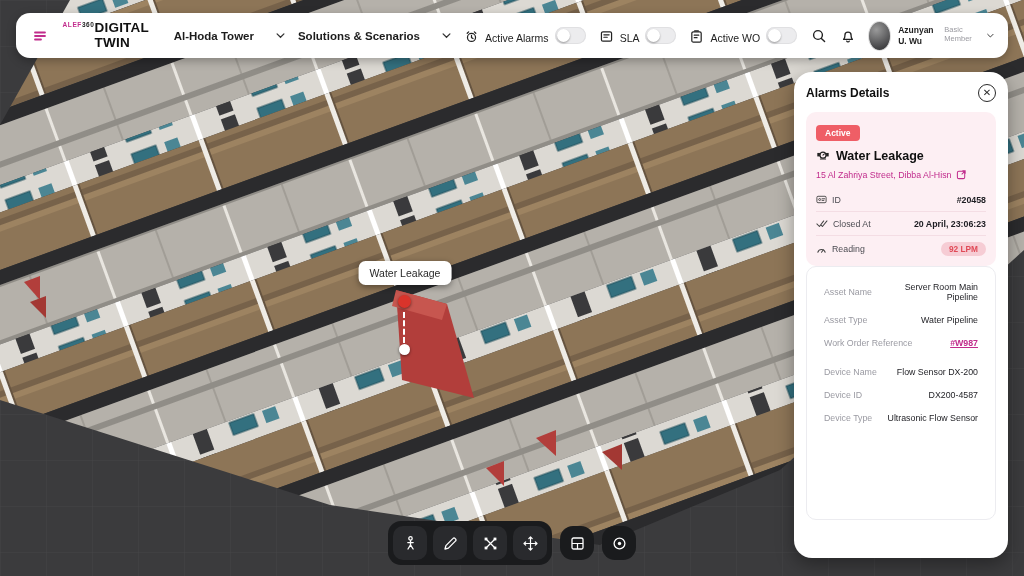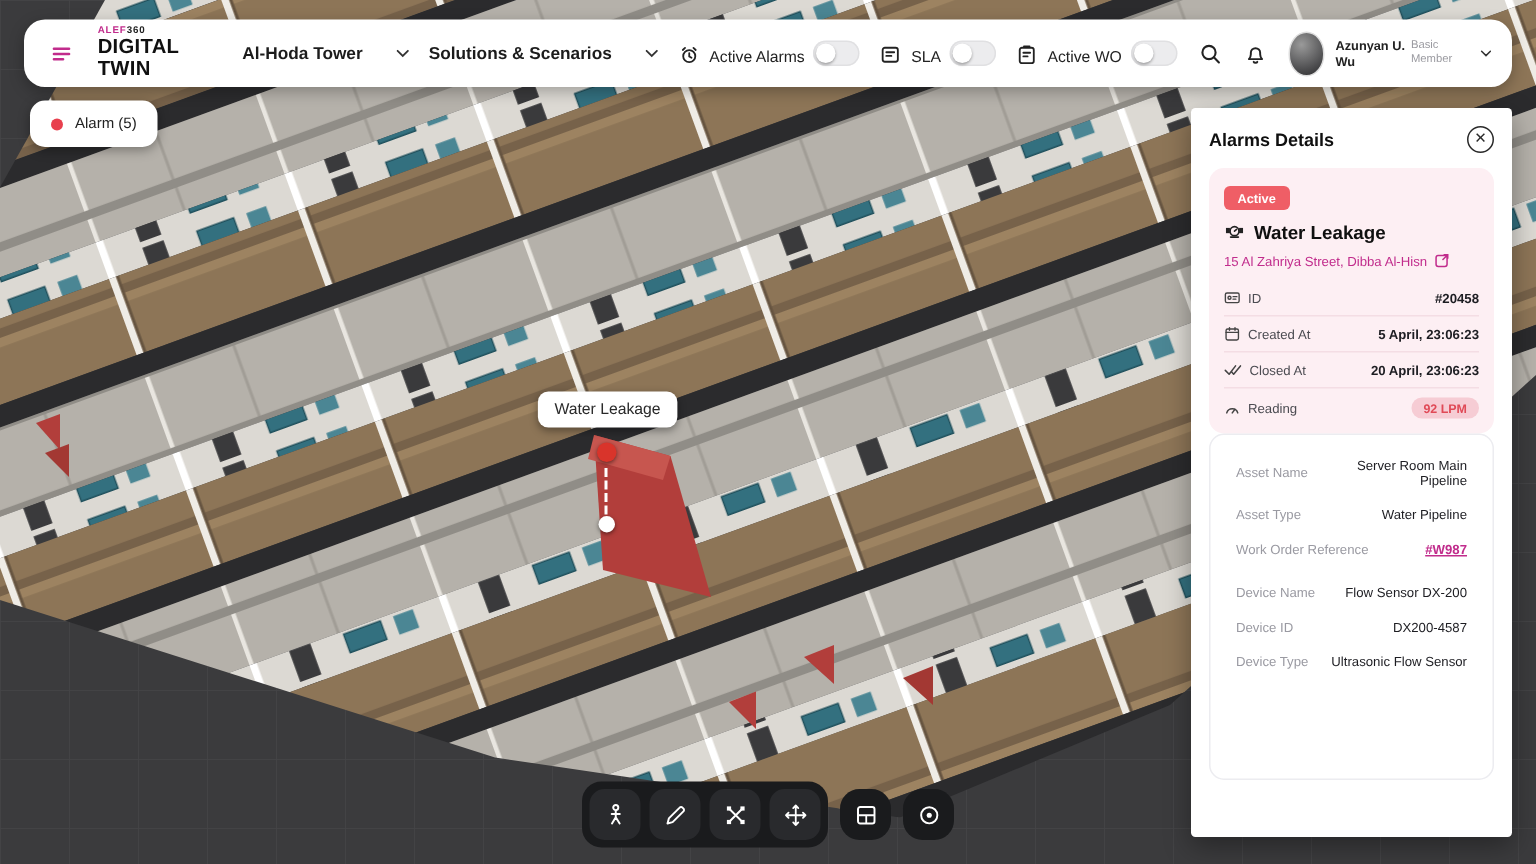--- a/index.html
+++ b/index.html
@@ -4,21 +4,21 @@
 <style>
   *{margin:0;padding:0;box-sizing:border-box}
   html,body{width:1024px;height:576px;overflow:hidden;background:#39393b;font-family:"Liberation Sans",sans-serif}
   .stage{position:relative;width:1024px;height:576px}
   svg.scene{position:absolute;inset:0;display:block}
 
   
   .topbar{position:absolute;left:16px;top:13px;width:992px;height:45px;background:#fff;border-radius:14px;
     display:flex;align-items:center;padding:0 14px;gap:13px;box-shadow:0 3px 10px rgba(0,0,0,.28)}
   .menu-btn{width:26px;height:26px;border-radius:8px;display:flex;align-items:center;justify-content:center;cursor:pointer}
-  .brand{display:flex;flex-direction:column;line-height:1.1;margin-right:4px}
+  .brand{display:flex;flex-direction:row;line-height:1.1;margin-right:4px}
   .brand-small{font-size:6.5px;font-weight:bold;letter-spacing:.6px}
   .brand-small .pre{color:#C12C8C}.brand-small .num{color:#222}
   .brand-title{font-size:13.5px;font-weight:bold;color:#101010;letter-spacing:.2px}
   .navitem{display:flex;align-items:center;gap:22px;font-size:11.5px;font-weight:bold;color:#1c1c1c;cursor:pointer;white-space:nowrap}
   .tgl-group{display:flex;align-items:flex-end;gap:6px;font-size:10.5px;color:#222;white-space:nowrap}
   .toggle{width:31px;height:17px;border-radius:9px;background:#ececee;position:relative;box-shadow:inset 0 0 0 1px #e0e0e2;cursor:pointer;flex:0 0 auto}
   .toggle .knob{position:absolute;left:2px;top:2px;width:13px;height:13px;border-radius:50%;background:#fff;box-shadow:0 1px 2px rgba(0,0,0,.35)}
   .topbar-right{margin-left:auto;display:flex;align-items:center;gap:12px}
   .iconbtn{width:22px;height:22px;display:flex;align-items:center;justify-content:center;cursor:pointer}
   .userblock{display:flex;align-items:center;gap:7px;cursor:pointer}
@@ -39,21 +39,21 @@
   .marker-line{position:absolute;left:403px;top:312px;height:31px;border-left:2px dashed #fff}
   .marker-base{position:absolute;left:399px;top:344px;width:11px;height:11px;border-radius:50%;background:#fff;box-shadow:0 1px 3px rgba(0,0,0,.5)}
 
   
   .toolbar{position:absolute;left:512px;transform:translateX(-50%);bottom:11px;display:flex;align-items:center;gap:8px}
   .tool-group{background:#1a1b1d;border-radius:13px;padding:5px;display:flex;gap:6px}
   .tool-btn{width:34px;height:34px;border-radius:10px;background:#292a2d;display:flex;align-items:center;justify-content:center;cursor:pointer}
   .tool-single{background:#1a1b1d;border-radius:13px;padding:5px}
 
   
-  .panel{position:absolute;top:72px;right:16px;width:214px;height:486px;background:#fff;border-radius:3px;
+  .panel{position:absolute;top:72px;right:16px;width:214px;height:486px;background:#fff;border-radius:18px;
     padding:12px 12px 38px;display:flex;flex-direction:column;box-shadow:0 6px 18px rgba(0,0,0,.35)}
   .panel-head{display:flex;justify-content:space-between;align-items:center;margin-bottom:10px}
   .panel-title{font-size:12px;font-weight:bold;color:#101010}
   .close-btn{width:18px;height:18px;border-radius:50%;border:1.3px solid #2a2a2a;display:flex;align-items:center;justify-content:center;
     font-size:10px;color:#2a2a2a;cursor:pointer;line-height:1}
   .alarm-card{background:#fdeff3;border-radius:10px;padding:10px 10px 4px;}
   .badge-active{display:inline-block;background:#ef5e66;color:#fff;font-size:8.5px;font-weight:bold;padding:3px 9px;border-radius:4px;margin-bottom:8px}
   .alarm-title{display:flex;gap:6px;align-items:center;font-size:12.5px;font-weight:bold;color:#101010;margin-bottom:6px}
   .alarm-address{display:flex;gap:5px;align-items:center;font-size:8.8px;color:#C12C8C;margin-bottom:8px;cursor:pointer}
   .arow{display:flex;justify-content:space-between;align-items:center;padding:6px 0;font-size:8.8px;border-top:1px solid #f4dde4}
@@ -231,24 +231,20 @@
           <span class="n">Azunyan U. Wu</span>
           <span class="r">Basic Member</span>
         </div>
         <svg class="ic" width="9" height="6" viewBox="0 0 10 7">
           <path d="m1 1 4 4 4-4" stroke="#333" stroke-width="1.4" fill="none" stroke-linecap="round"></path>
         </svg>
       </div>
     </div>
   </div>
 
-  <div class="alarm-chip">
-    <span class="dot"></span>
-    <span>Alarm (5)</span>
-  </div>
 
   <div class="toolbar">
     <div class="tool-group">
       <div class="tool-btn">
         <svg class="ic" width="17" height="17" viewBox="0 0 17 17">
           <circle cx="8.5" cy="3.4" r="1.7" stroke="#fff" stroke-width="1.3" fill="none"></circle>
           <path d="M8.5 5.6v4.2M8.5 9.8 6 14M8.5 9.8l2.6 4.2M5.8 7.6h5.4" stroke="#fff" stroke-width="1.3" fill="none" stroke-linecap="round"></path>
         </svg>
       </div>
       <div class="tool-btn">
@@ -316,30 +312,20 @@
           <svg class="ic" width="11" height="11" viewBox="0 0 12 12">
             <rect x="1" y="2.5" width="10" height="7" rx="1.2" stroke="#444" stroke-width="1" fill="none"></rect>
             <circle cx="4" cy="6" r="1.1" stroke="#444" stroke-width="1" fill="none"></circle>
             <path d="M6.6 5.2h2.8M6.6 7h2" stroke="#444" stroke-width="1" stroke-linecap="round"></path>
           </svg>
           <span>ID</span>
         </span>
         <span class="arow-v">#20458</span>
       </div>
 
-      <div class="arow">
-        <span class="arow-l">
-          <svg class="ic" width="11" height="11" viewBox="0 0 12 12">
-            <rect x="1.5" y="2.5" width="9" height="8" rx="1.2" stroke="#444" stroke-width="1" fill="none"></rect>
-            <path d="M1.5 5h9M4 1.5v2M8 1.5v2" stroke="#444" stroke-width="1" stroke-linecap="round"></path>
-          </svg>
-          <span>Created At</span>
-        </span>
-        <span class="arow-v">5 April, 23:06:23</span>
-      </div>
 
 
       <div class="arow">
         <span class="arow-l">
           <svg class="ic" width="12" height="11" viewBox="0 0 14 12">
             <path d="M1 6.5 4 9.5 9 3M6 7.8 7.5 9.5 12.8 3" stroke="#444" stroke-width="1.2" fill="none" stroke-linecap="round" stroke-linejoin="round"></path>
           </svg>
           <span>Closed At</span>
         </span>
         <span class="arow-v">20 April, 23:06:23</span>

